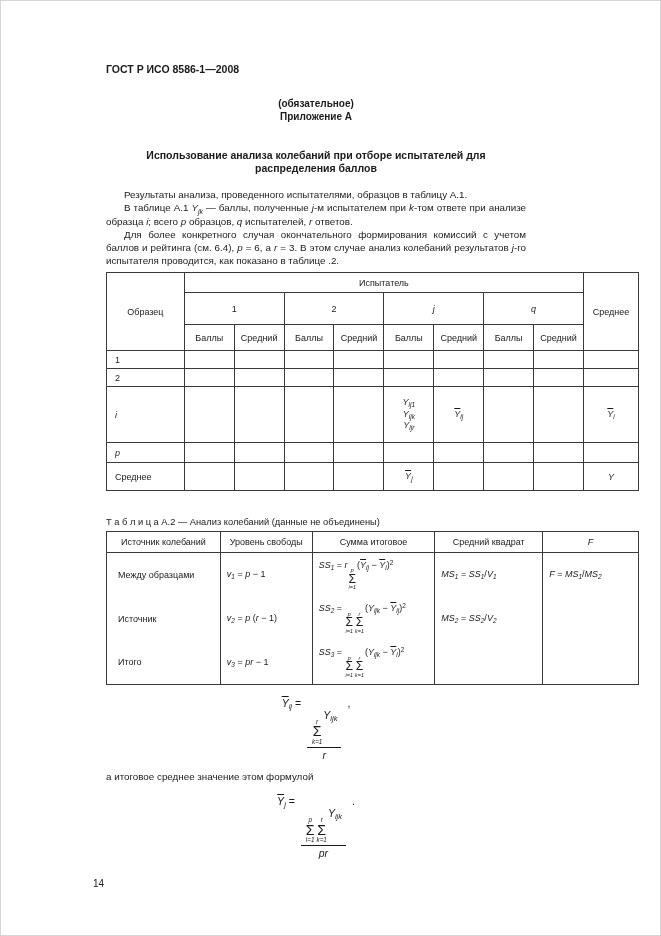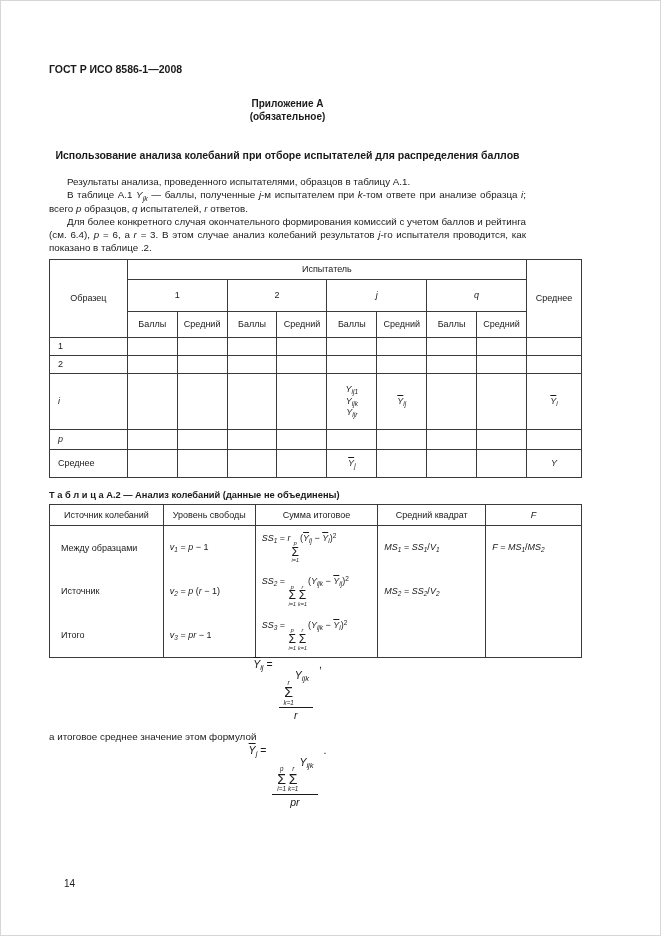--- a/index.html
+++ b/index.html
@@ -2,31 +2,31 @@
 <html><head>
 <meta charset="utf-8">
 <style>
   * { margin:0; padding:0; box-sizing:border-box; }
   html,body { background:#ffffff; }
   .page {
     width:661px; height:936px; background:#fff; position:relative;
     font-family:"Liberation Sans", sans-serif; color:#1a1a1a;
     border:1px solid #d6d6d6; overflow:hidden; margin:0 auto;
   }
-  .content { padding:62px 49px 0 48px; width:574px; }
+  .content { padding:62px 49px 0 105px; width:574px; }
   .doc-code { font-weight:bold; font-size:10.5px; }
   .center { text-align:center; }
   .appendix { font-weight:bold; font-size:10px; margin-top:22px; line-height:1.3; }
   .title { font-weight:bold; font-size:10.5px; margin-top:26px; line-height:1.25; }
   .para { font-size:9.8px; line-height:1.32; text-align:justify; text-indent:18px; }
   .para.first { margin-top:14px; }
   .it { font-style:italic; }
   sub { font-size:7px; }
   .caption { font-size:9.3px; margin-top:16px; }
-  .caption.cap2 { margin-top:12px;font-weight:bold; }
+  .caption.cap2 { margin-top:26px; }
 
   table { border-collapse:collapse; width:533px; margin-top:4px; font-size:9px; color:#1a1a1a; }
   .t1 { border:1.5px solid #3a3a3a; }
   .t1 td { border:1px solid #3a3a3a; text-align:center; vertical-align:middle; padding:1px 2px; font-weight:normal; }
   .t1 td.lbl { text-align:left; padding-left:8px; }
   .rh20 { height:20px; } .rh32 { height:32px; } .rh26 { height:26px; }
   .rh18 { height:18px; } .rh56 { height:56px; } .rh28 { height:28px; }
   .stack div { line-height:1.25; }
 
   .t2 { border:1.5px solid #3a3a3a; }
@@ -40,36 +40,36 @@
   .tk-txt { }
   .tk-sub { font-size:0.72em; font-style:italic; vertical-align:-0.25em; }
   .tk-sup { font-size:0.72em; vertical-align:0.45em; }
   .tk-ov { font-style:italic; text-decoration:overline; }
   .sum { display:inline-flex; flex-direction:column; align-items:center; line-height:1; vertical-align:-0.5em; margin:0 1px; }
   .sum .lim { font-size:0.6em; font-style:italic; line-height:1.05; }
   .sum .sigma { font-size:1.35em; line-height:0.95; }
   .frac { display:inline-flex; flex-direction:column; align-items:center; vertical-align:-1.1em; margin:0 3px; }
   .frac .num { border-bottom:1px solid #1a1a1a; padding:0 4px 1px; }
   .frac .den { padding-top:1px; }
-  .formula-line { text-align:center; font-size:10.5px; margin-bottom:10px; }
+  .formula-line { text-align:center; font-size:10.5px; margin-top:12px; margin-bottom:10px; }
   .outro { font-size:9.8px; line-height:1.32; margin-top:18px; text-indent:18px; }
   .outro.noindent { text-indent:0; margin-top:6px; }
-  .page-number { position:absolute; left:63px; bottom:46px; font-size:10px; }
+  .page-number { position:absolute; left:92px; bottom:46px; font-size:10px; }
 </style>
 </head>
 <body>
 
 <div class="page">
   <div class="content">
 
     <div class="doc-code">ГОСТ Р ИСО 8586-1—2008</div>
 
     <div class="appendix center">
+      <div>(обязательное)</div>
       <div>Приложение А</div>
-      <div>(обязательное)</div>
     </div>
 
     <div class="title center">Использование анализа колебаний при отборе испытателей для распределения баллов</div>
 
     <p class="para first"><span>Результаты анализа, проведенного испытателями, образцов в таблицу А.1.</span></p>
 
     <p class="para"><span>В таблице А.1 </span><span class="it">Y</span><sub class="it">jk</sub><span> — баллы, полученные </span><span class="it">j</span><span>-м испытателем при </span><span class="it">k</span><span>-том ответе при анализе образца </span><span class="it">i</span><span>; всего </span><span class="it">p</span><span> образцов, </span><span class="it">q</span><span> испытателей, </span><span class="it">r</span><span> ответов.</span></p>
 
     <p class="para"><span>Для более конкретного случая окончательного формирования комиссий с учетом баллов и рейтинга (см. 6.4), </span><span class="it">p</span><span> = 6, а </span><span class="it">r</span><span> = 3. В этом случае анализ колебаний результатов </span><span class="it">j</span><span>-го испытателя проводится, как показано в таблице .2.</span></p>
 

